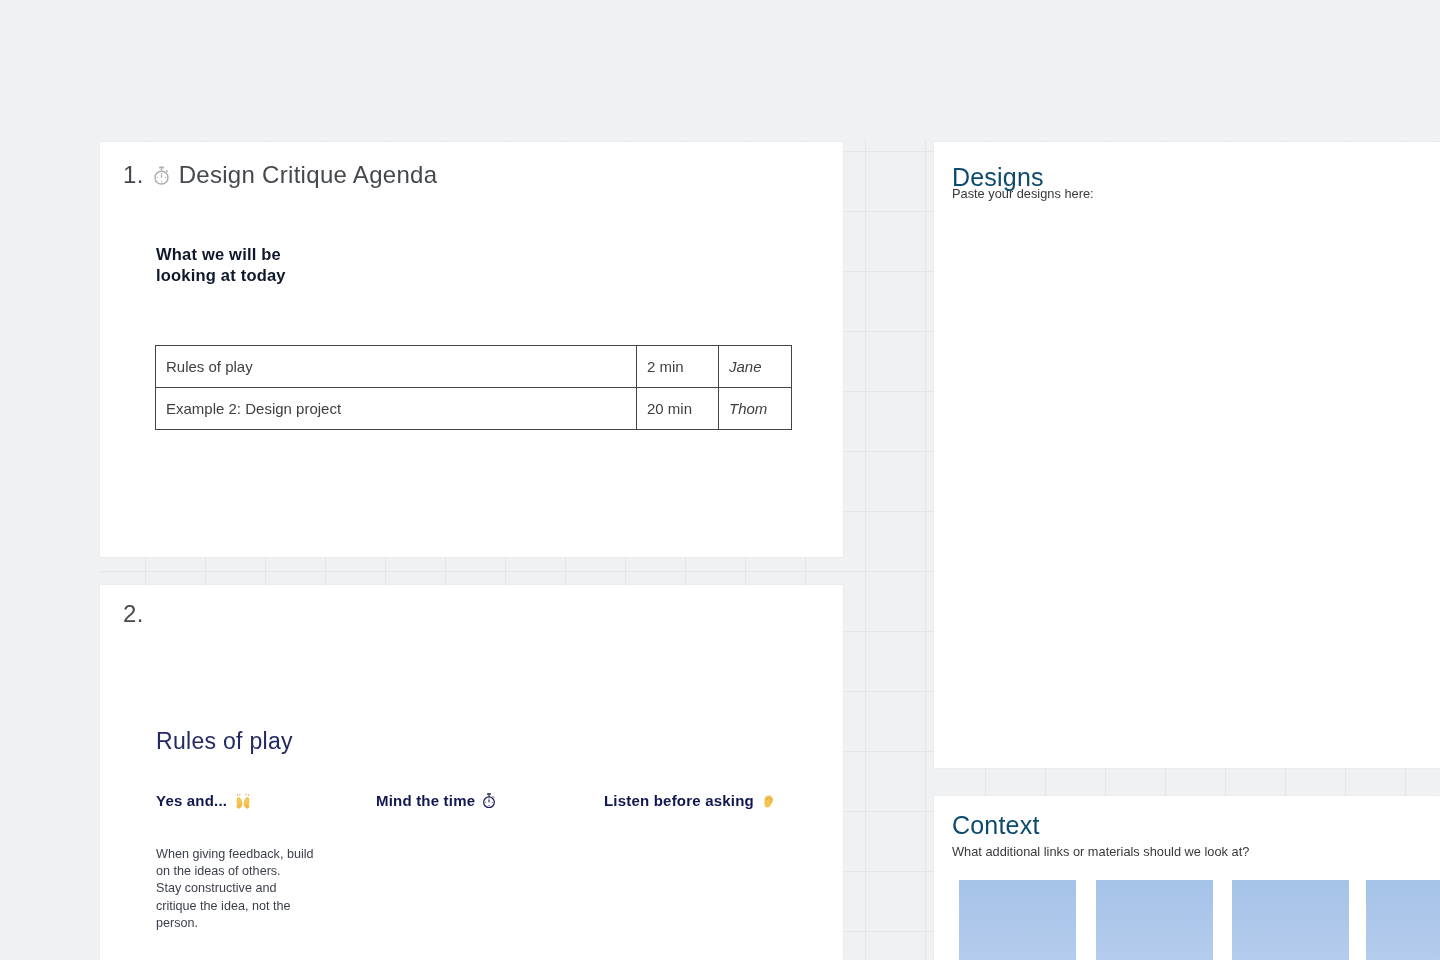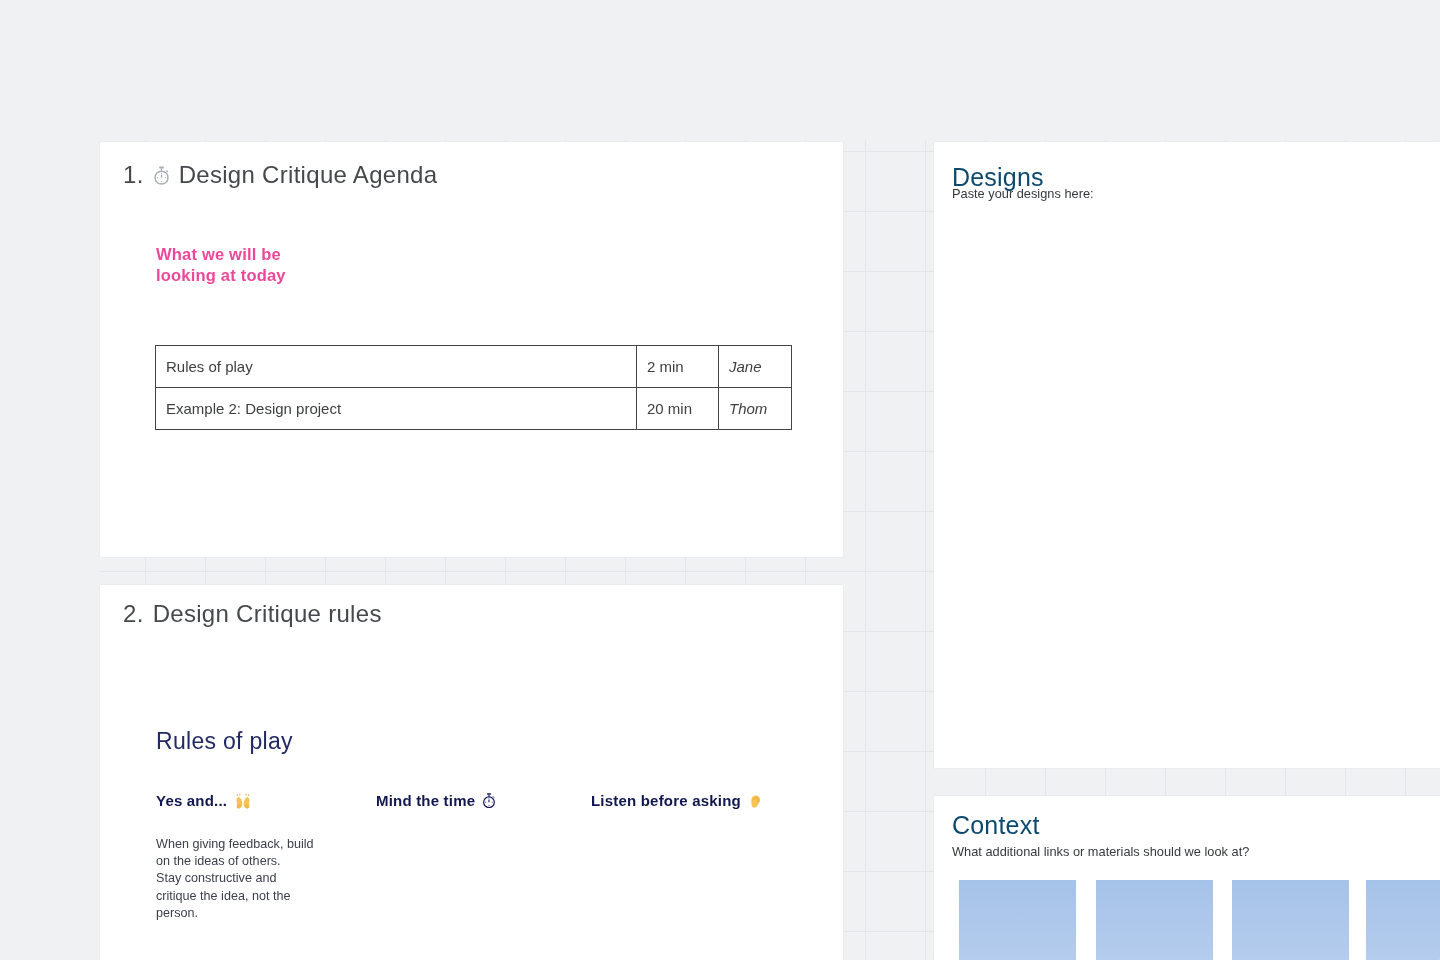--- a/index.html
+++ b/index.html
@@ -43,21 +43,21 @@
   #card-agenda .section-title { left: 23px; top: 19px; }
   #card-rules  .section-title { left: 23px; top: 15px; }
 
   .bold-subtitle {
     position: absolute;
     left: 56px; top: 102px;
     font-size: 16.5px;
     font-weight: bold;
     line-height: 20.5px;
     letter-spacing: 0.2px;
-    color: #ec4899;
+    color: #0f172a;
     white-space: pre-line;
   }
 
   table.agenda-table {
     position: absolute;
     left: 55px; top: 203px;
     border-collapse: collapse;
     table-layout: fixed;
     width: 636px;
   }
@@ -81,32 +81,32 @@
     color: #232a63;
   }
   .rules-columns {
     position: absolute;
     left: 56px; top: 207px;
     width: 660px;
   }
   .rule-col { position: absolute; top: 0; width: 205px; }
   .rule-col:nth-child(1) { left: 0; }
   .rule-col:nth-child(2) { left: 220px; }
-  .rule-col:nth-child(3) { left: 435px; text-align: right; }
+  .rule-col:nth-child(3) { left: 448px; text-align: right; }
   .rule-col h3 {
     display: flex;
     align-items: center;
     gap: 7px;
     font-size: 15px;
     font-weight: bold;
     letter-spacing: 0.2px;
     color: #111750;
   }
   .rule-col .rule-body {
-    margin-top: 27px;
+    margin-top: 37px;
     font-size: 12.6px;
     line-height: 17.2px;
     color: #3a3f4b;
     white-space: pre-line;
   }
 
   .panel-title {
     position: absolute;
     left: 18px;
     font-size: 25px;
@@ -203,21 +203,20 @@
       <td class="cell-time">20 min</td>
       <td class="cell-presenter">Thom</td>
     </tr>
   </tbody>
     </table>
 </div>
 
 <div class="card" id="card-rules">
   <div class="section-title">
     <span>2.</span>
-    <span>Design Critique rules</span>
   </div>
   <div class="rules-heading">Rules of play</div>
   <div class="rules-columns">
     <div class="rule-col">
       <h3>
         <span>Yes and...</span>
         <svg class="icon" width="18" height="16" viewBox="0 0 20 18">
             <use href="#sym-hands"></use>
           </svg>
       </h3>

